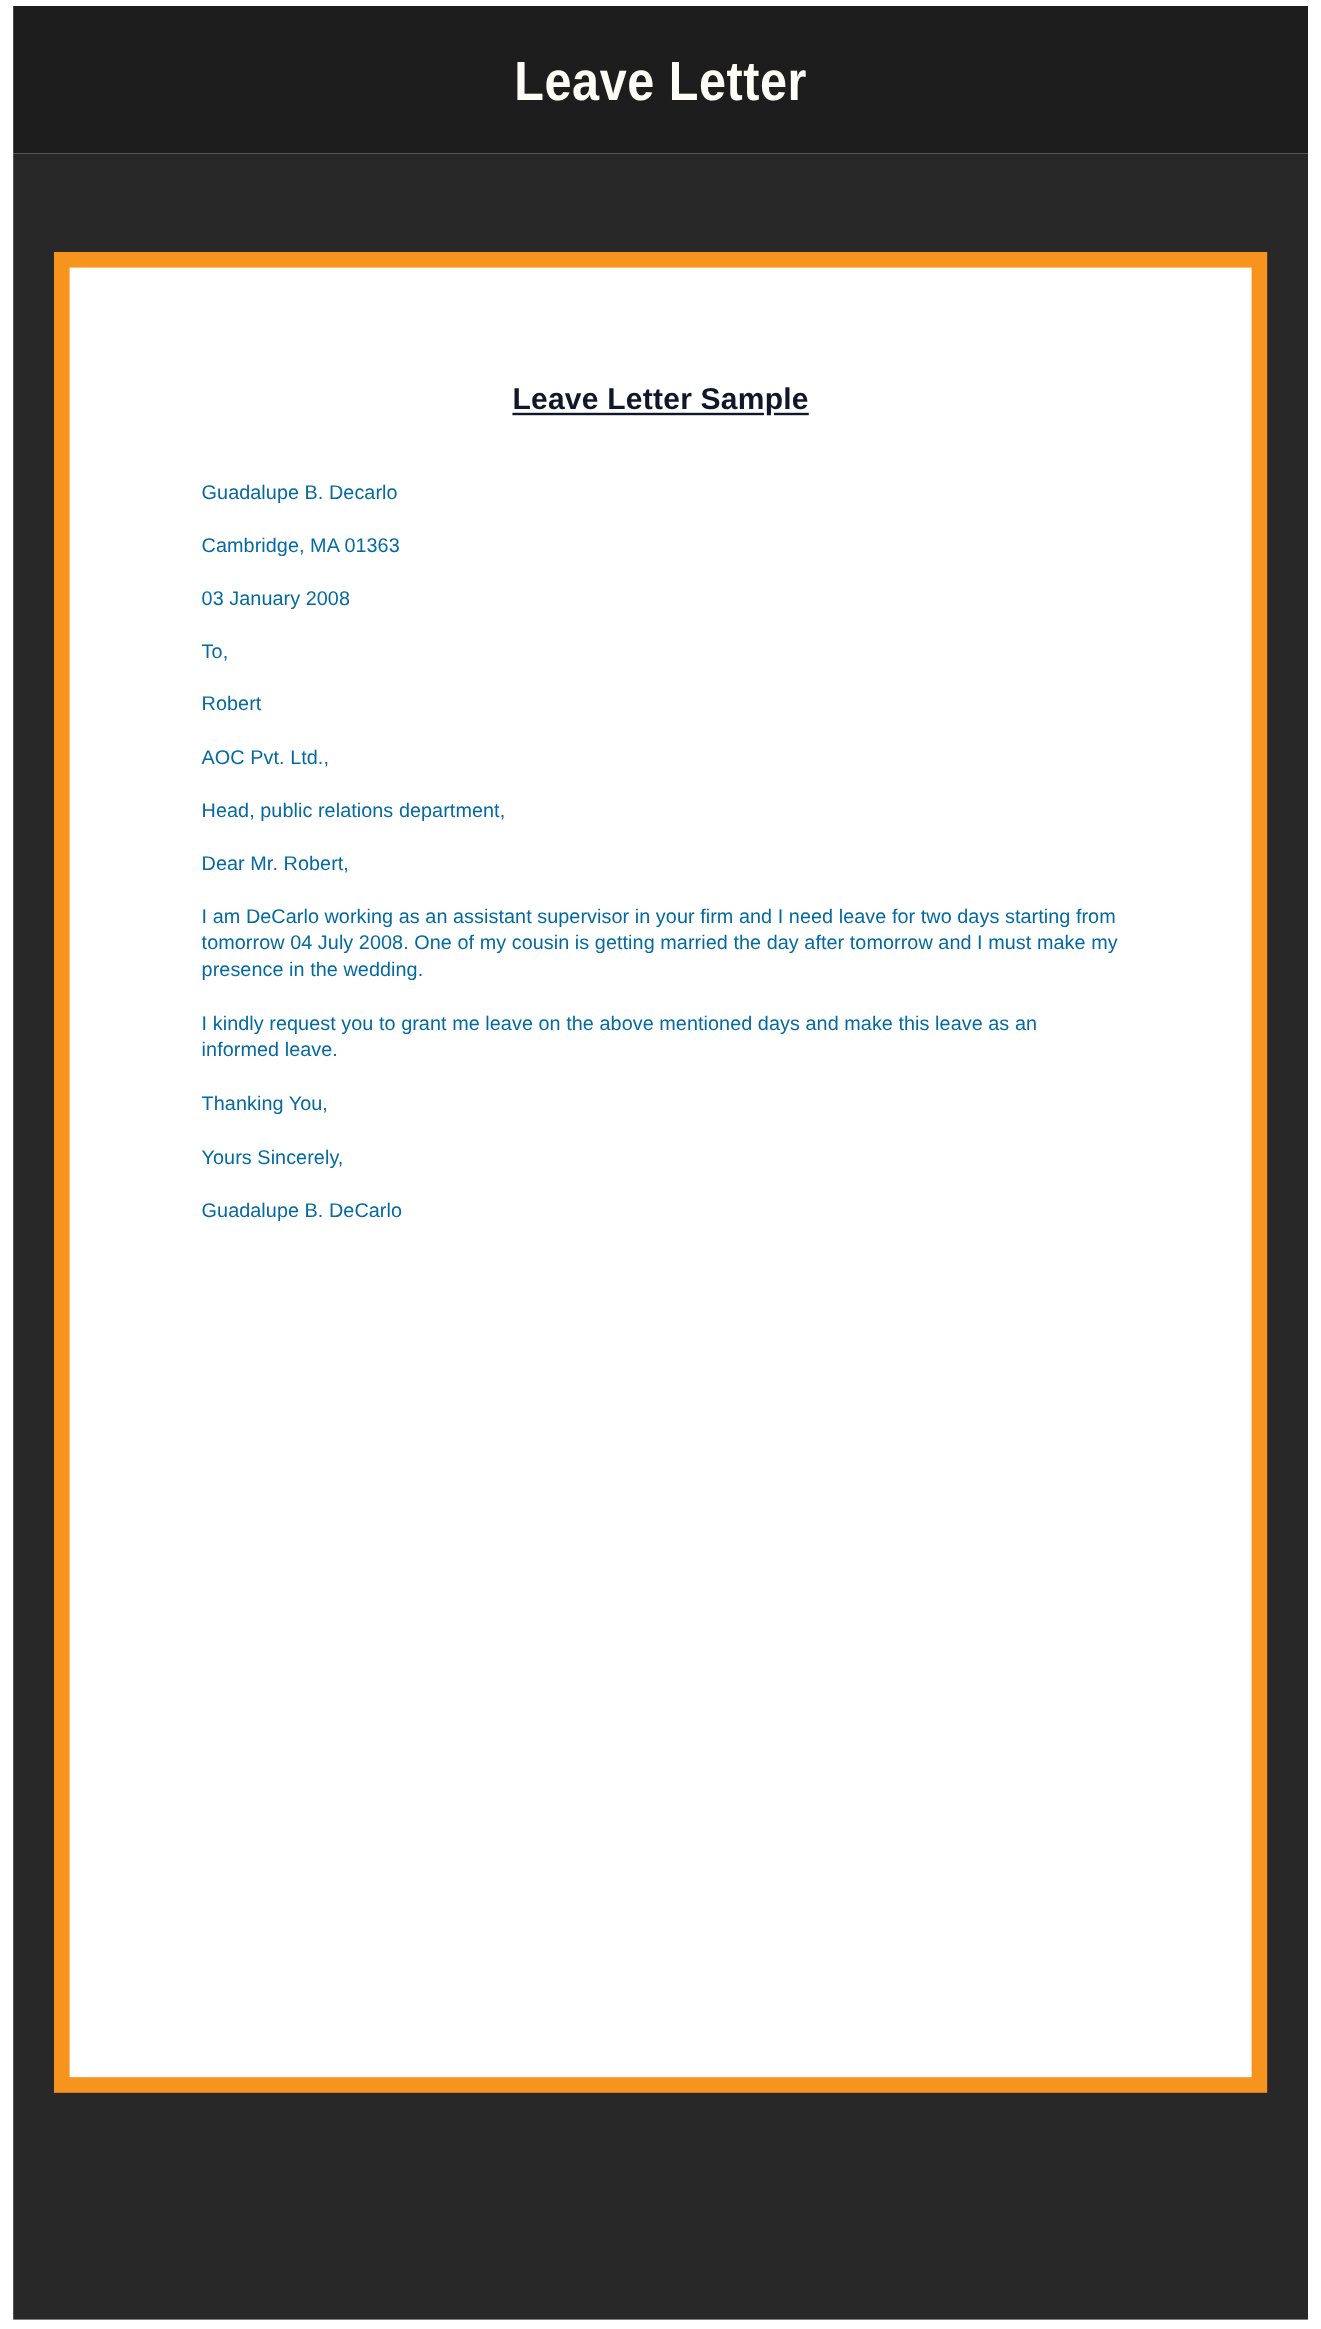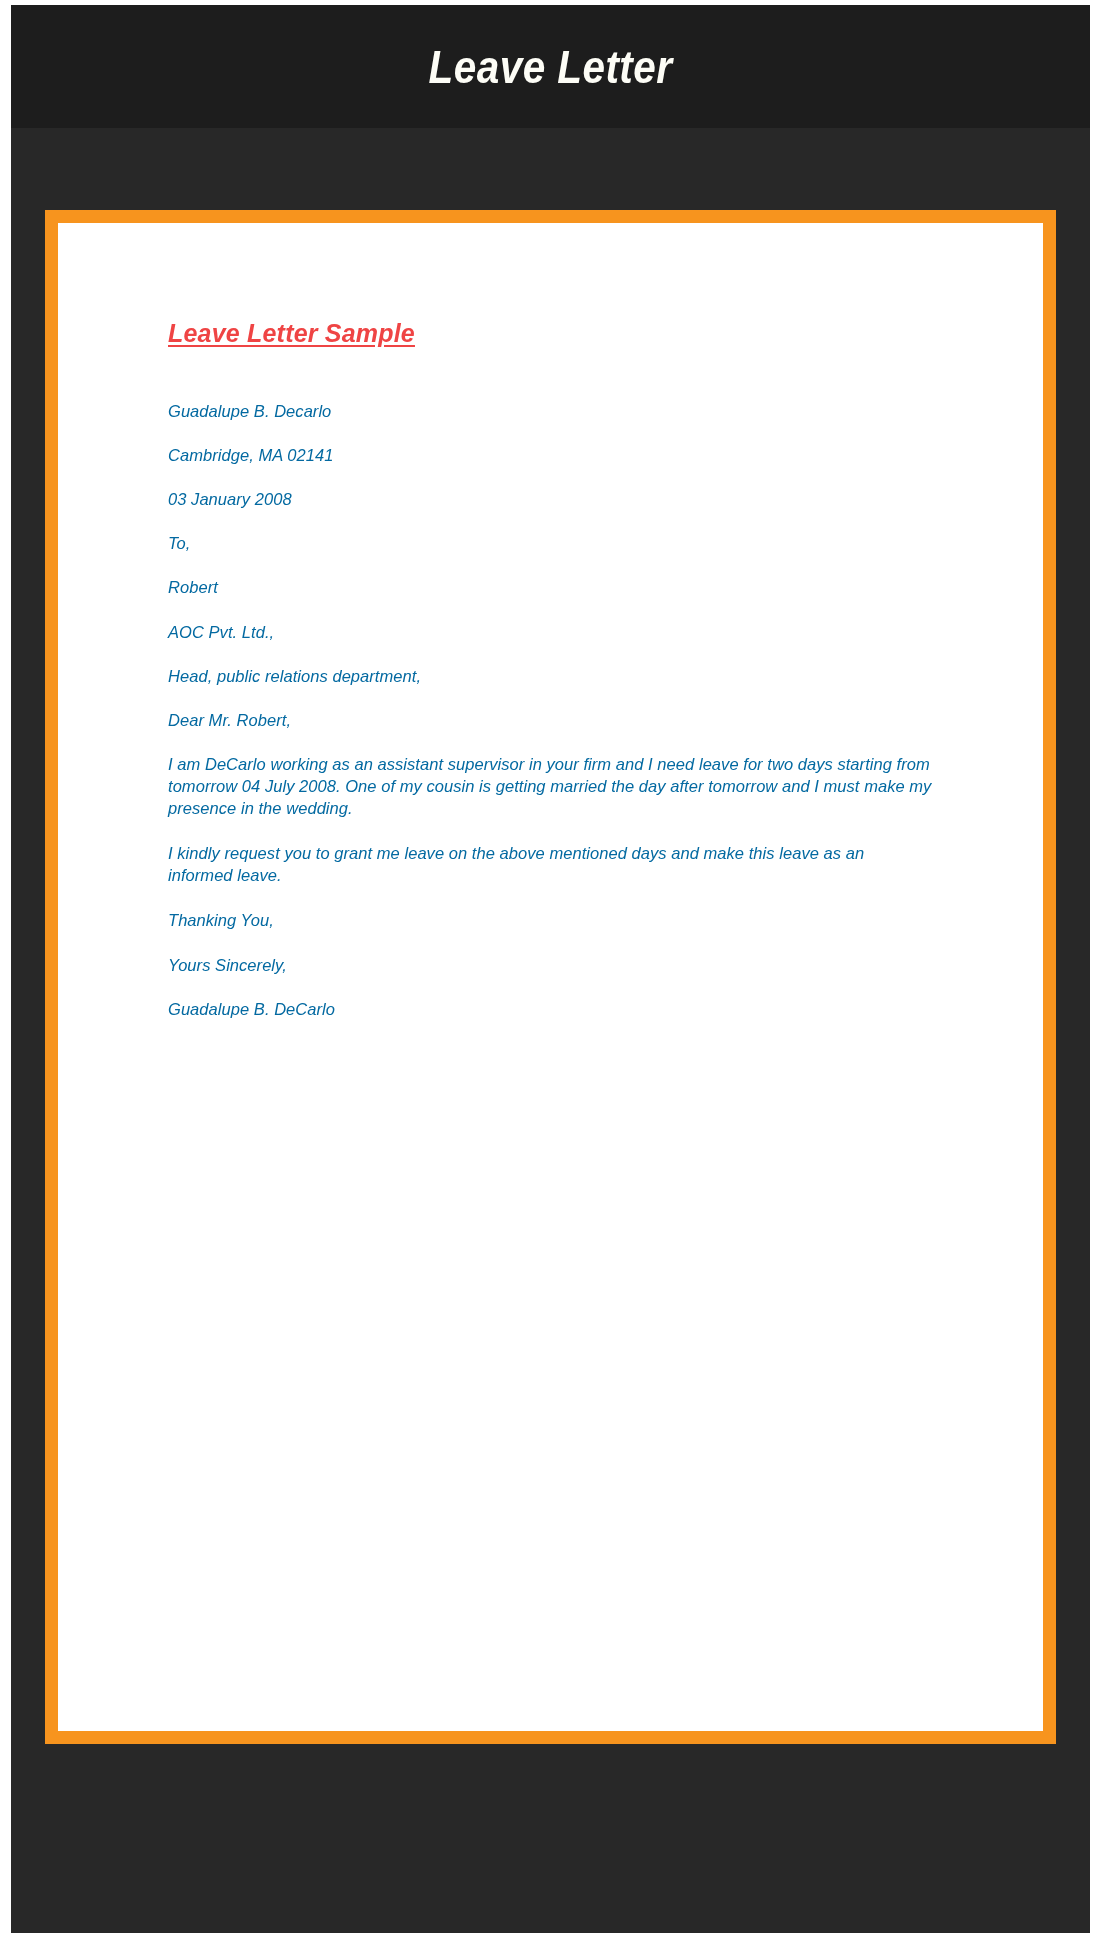--- a/index.html
+++ b/index.html
@@ -11,21 +11,20 @@
     background: #ffffff;
     font-family: "Liberation Sans", sans-serif;
   }
 
   #app {
     position: relative;
     width: 1101px;
     height: 1941px;
     background: #ffffff;
     overflow: hidden;
-    font-style: italic;
   }
 
   
   .header-bar {
     position: absolute;
     left: 11px;
     top: 5px;
     width: 1079px;
     height: 123px;
     background: #1d1d1d;
@@ -77,23 +76,24 @@
 
   .letter-inner {
     position: absolute;
     left: 0;
     top: 0;
     width: 100%;
     padding: 96px 110px 0 110px;
   }
 
   .letter-title {
+    text-align: center;
     font-size: 25px;
     font-weight: 700;
-    color: #ef4444;
+    color: #0f172a;
     text-decoration: underline;
     text-underline-offset: 3px;
     letter-spacing: 0.2px;
     margin-bottom: 52px;
   }
 
   .letter-block {
     font-size: 16.5px;
     line-height: 1.34;
     color: #0369a1;
@@ -122,21 +122,21 @@
       <div class="letter-sheet">
         <div class="letter-inner">
 
           <div class="letter-title">Leave Letter Sample</div>
 
           <div class="letter-block">
             <span class="line">Guadalupe B. Decarlo</span>
           </div>
 
           <div class="letter-block">
-            <span class="line">Cambridge, MA 02141</span>
+            <span class="line">Cambridge, MA 01363</span>
           </div>
 
           <div class="letter-block">
             <span class="line">03 January 2008</span>
           </div>
 
           <div class="letter-block">
             <span class="line">To,</span>
           </div>
 

